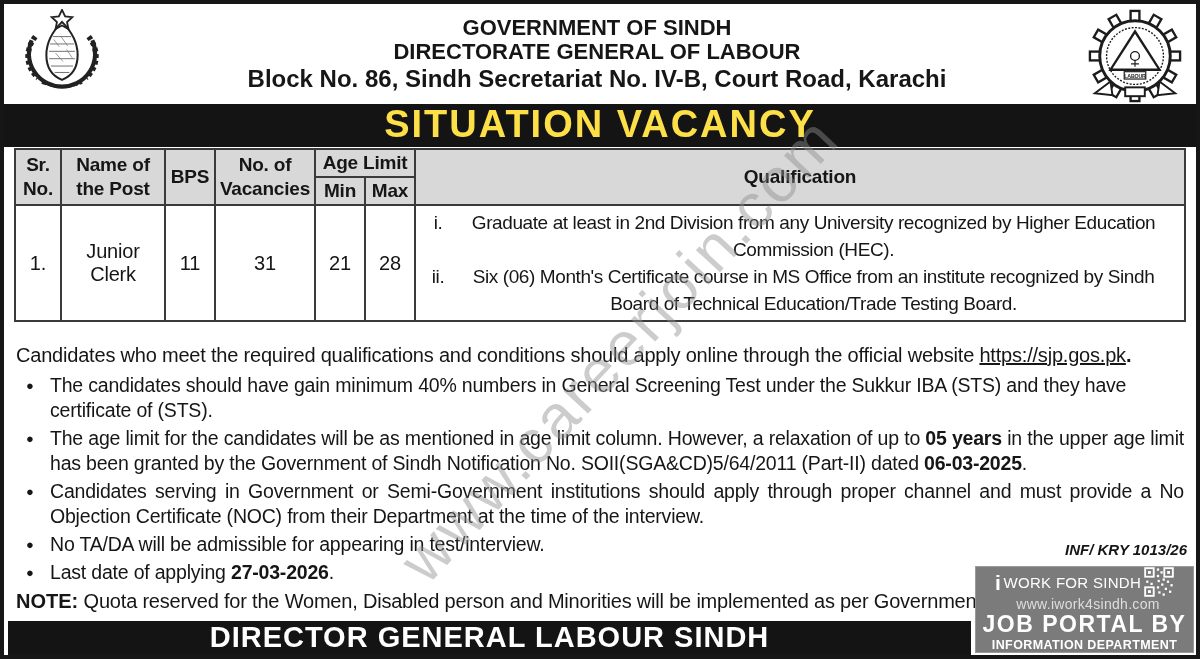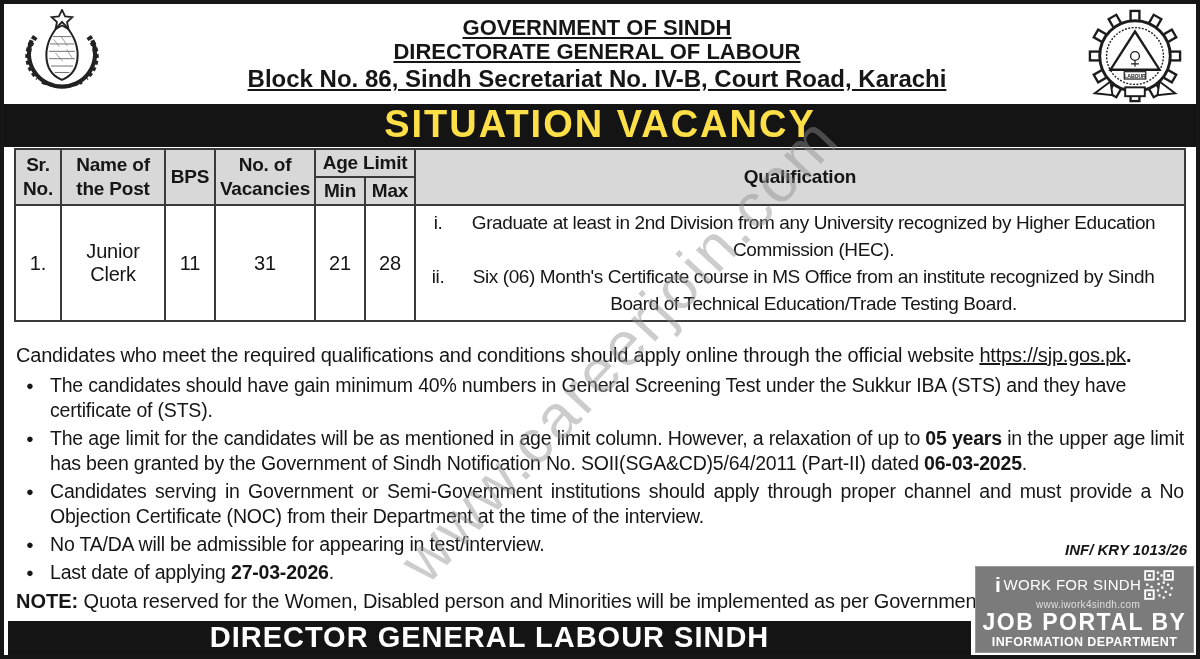--- a/index.html
+++ b/index.html
@@ -8,21 +8,21 @@
   .ad { position:relative; width:1200px; height:659px; background:#fff;
         border:4px solid #161616; overflow:hidden; letter-spacing:-0.2px; }
 
   
   .watermark { position:absolute; left:615px; top:345px; z-index:9;
     transform:translate(-50%,-50%) rotate(-47deg);
     font-size:62px; letter-spacing:3px; color:#8f8f8f; opacity:0.45;
     white-space:nowrap; pointer-events:none; font-weight:400; }
 
   
-  .header { height:100px; display:flex; align-items:center; padding:0 12px;text-decoration:underline; }
+  .header { height:100px; display:flex; align-items:center; padding:0 12px; }
   .crest  { width:92px; flex:none; margin-top:2px; }
   .emblem { width:98px; flex:none; margin-top:4px; }
   .head-text { flex:1; text-align:center; font-weight:bold; line-height:1.13; }
   .head-line1, .head-line2 { font-size:22px; letter-spacing:0; }
   .head-line3 { font-size:24px; margin-top:0; letter-spacing:0; }
 
   
   .banner { height:43px; background:#141414; color:#fde047; text-align:center;
     font-size:38px; font-weight:bold; line-height:41px; letter-spacing:2px; }
 
@@ -60,21 +60,21 @@
     background:#141414; color:#fff; text-align:center; font-size:29px;
     font-weight:bold; line-height:32px; letter-spacing:1px; }
 
   
   .portal { position:absolute; right:2px; bottom:2px; width:219px; height:87px;
     background:#7b7b7b; border:1px solid #9a9a9a; color:#fff; z-index:10;
     display:flex; flex-direction:column; align-items:center; justify-content:center; }
   .p-row1 { display:flex; align-items:center; gap:3px; }
   .p-i { font-size:21px; font-weight:bold; line-height:1; }
   .p-title { font-size:15px; font-weight:normal; letter-spacing:0.3px;text-align:right; }
-  .p-url { font-size:10px; color:#dedede; margin-top:-1px; letter-spacing:0.3px;margin-left:7px; }
+  .p-url { font-size:14px; color:#dedede; margin-top:-1px; letter-spacing:0.3px;margin-left:7px; }
   .p-line2 { font-size:23px; font-weight:bold; letter-spacing:1.5px; line-height:1.1; }
   .p-line3 { font-size:12.5px; font-weight:bold; letter-spacing:0.4px; }
 </style>
 </head>
 <body>
 
 <div class="ad">
 
   <div class="watermark">www.careerjoin.com</div>
 

